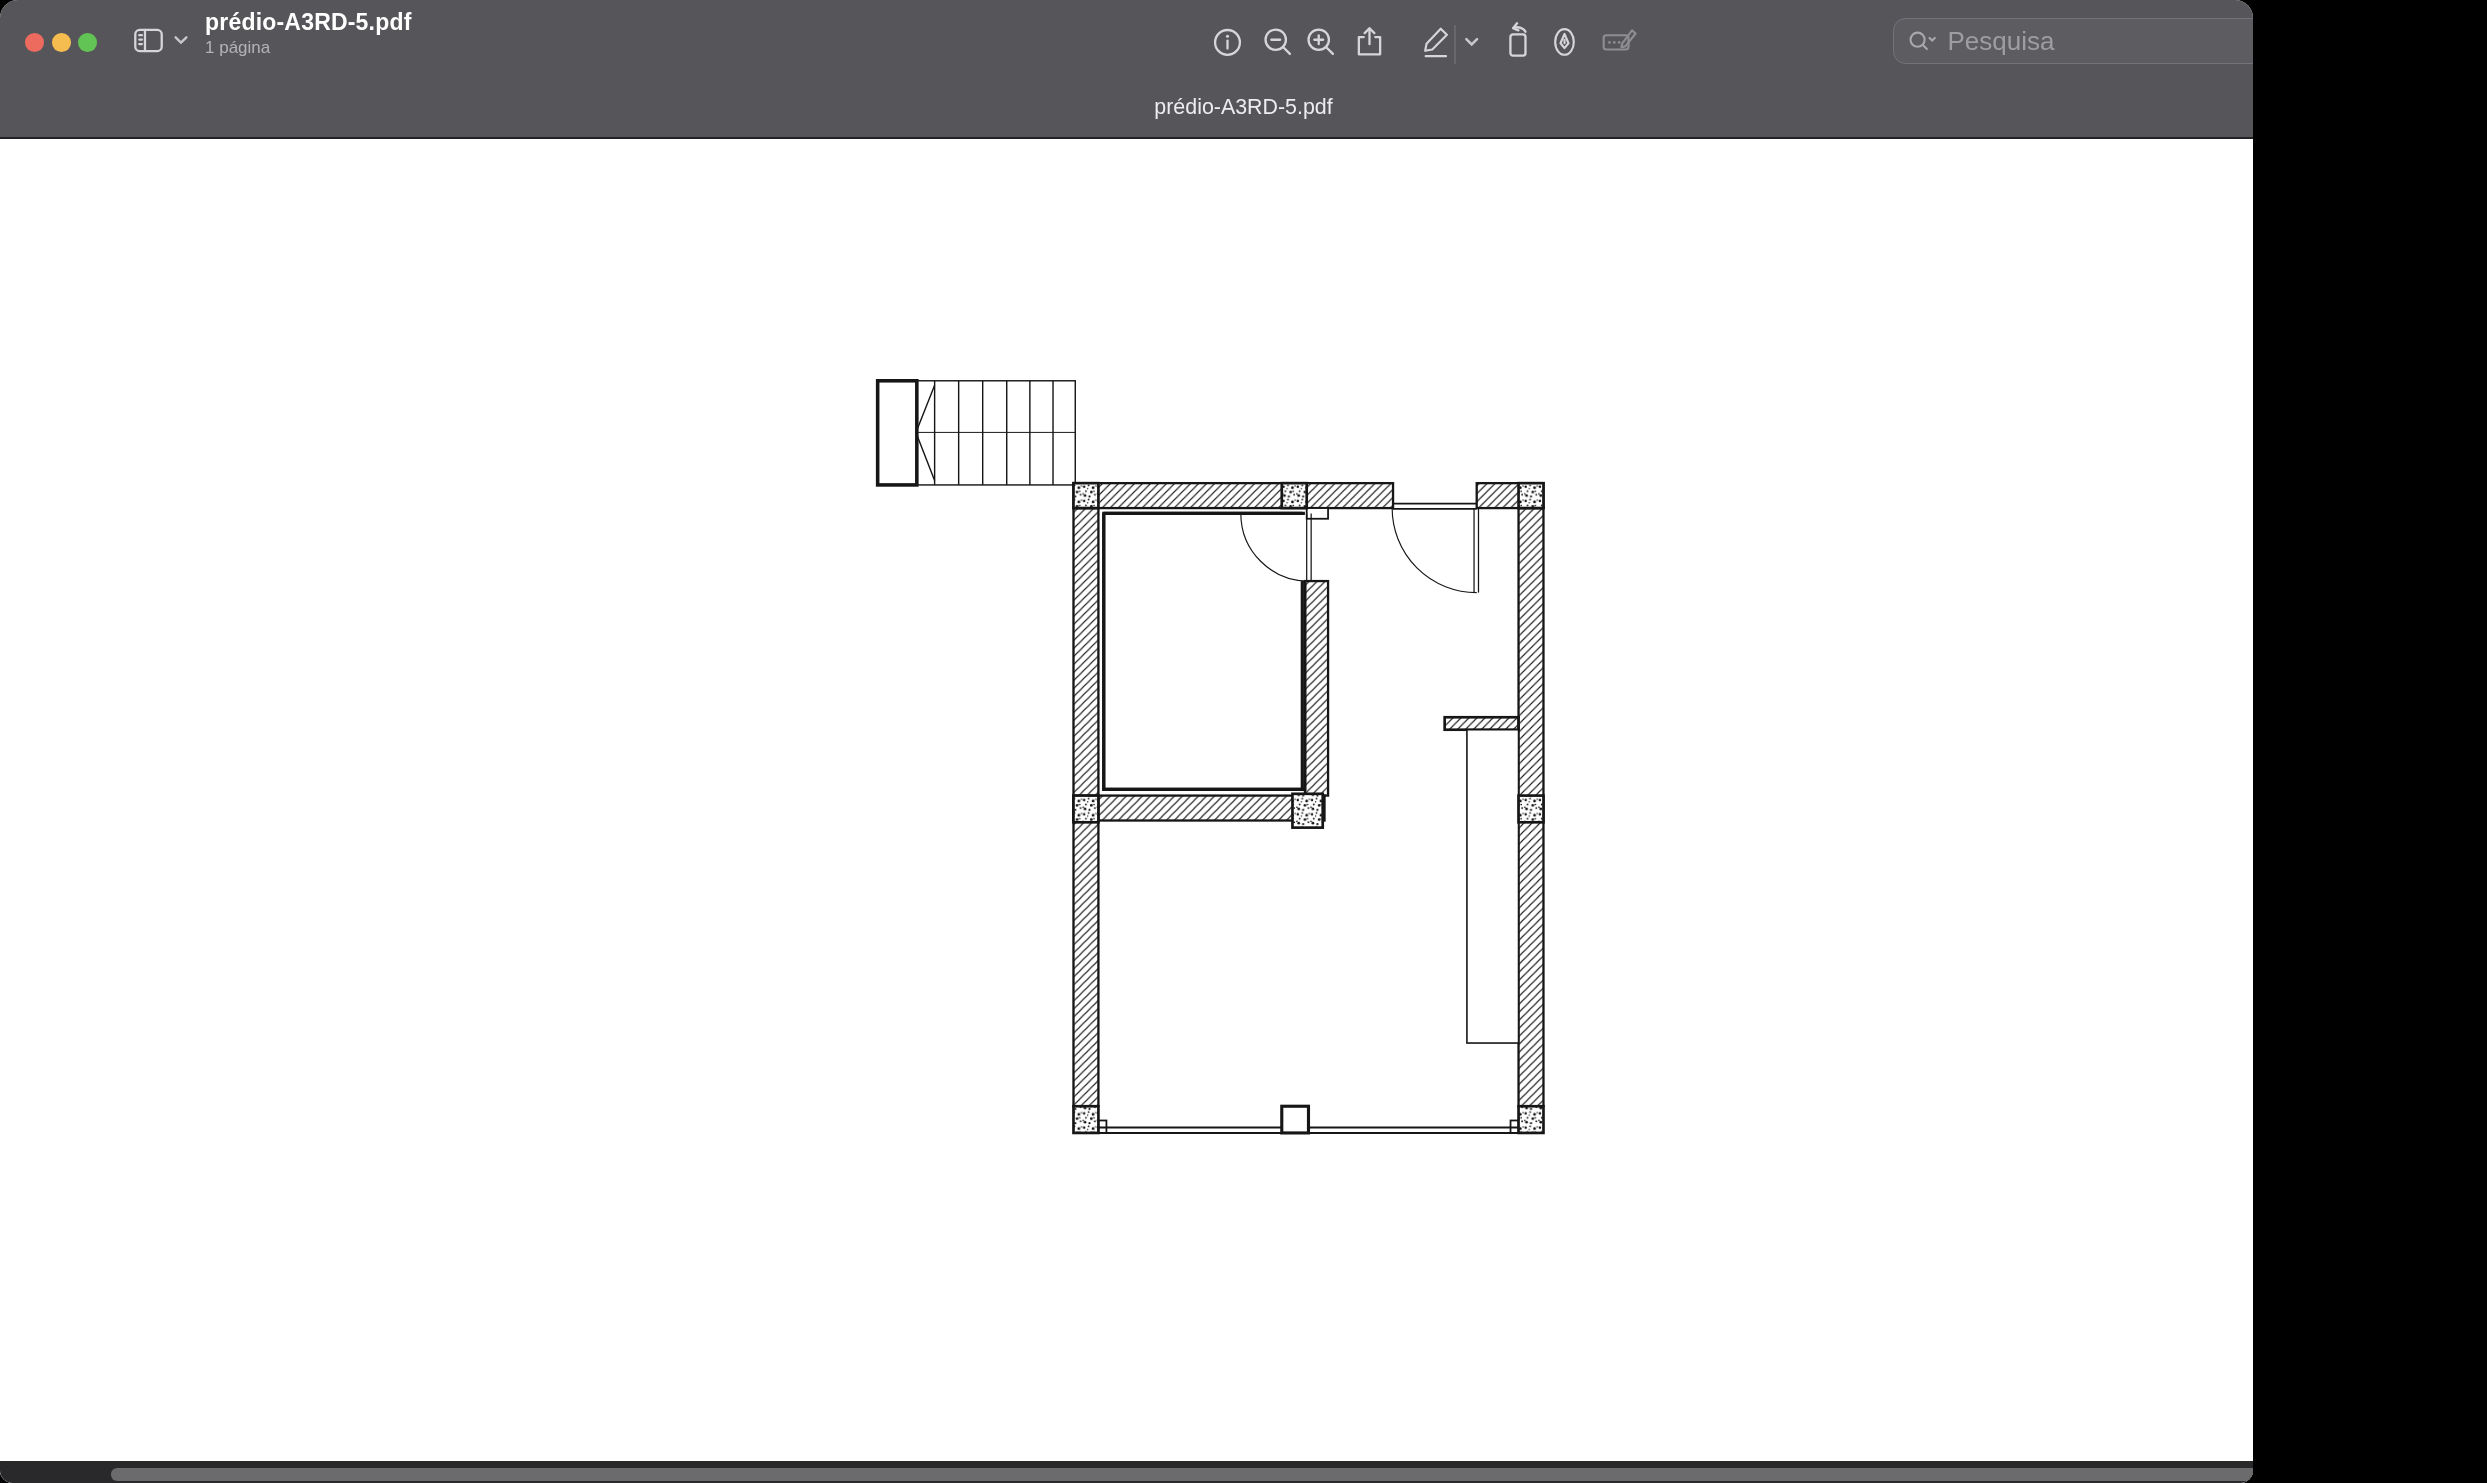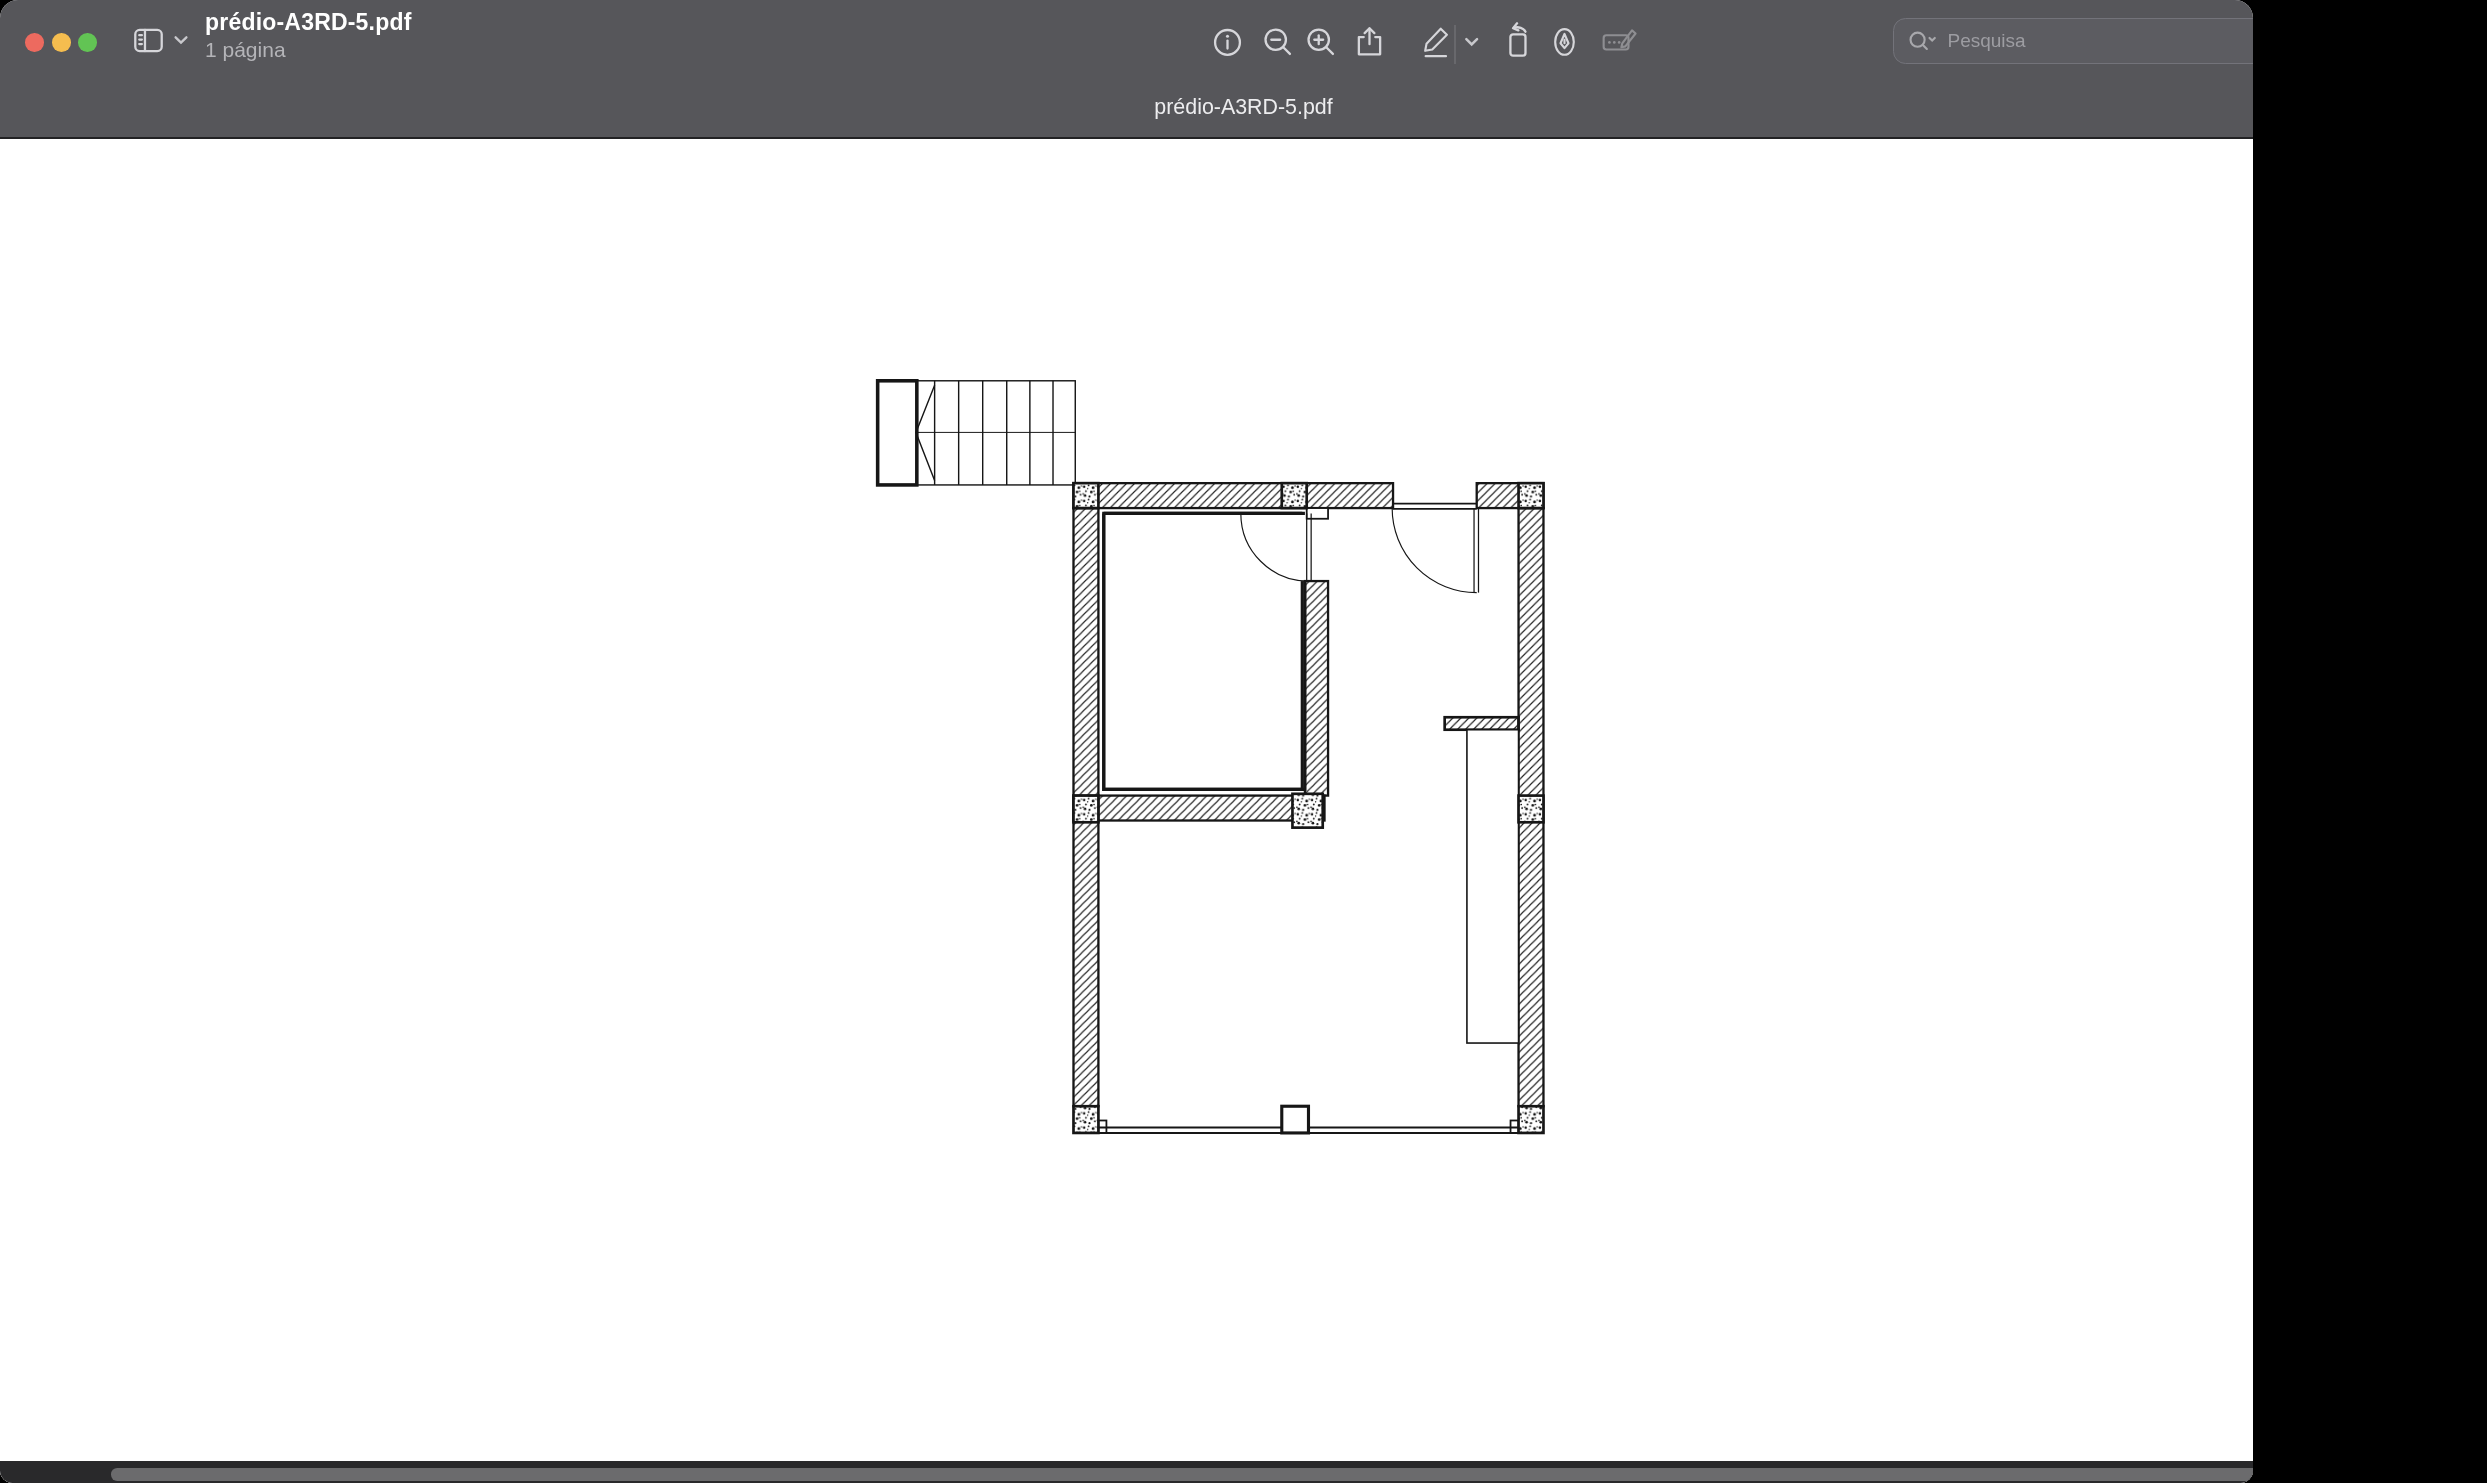--- a/index.html
+++ b/index.html
@@ -15,31 +15,31 @@
     position:absolute;left:0;top:0;width:2487px;height:77px;
     background:#56565a;
   }
   .traffic{position:absolute;top:33px;width:18.7px;height:18.7px;border-radius:50%;}
   .t-close{left:25px;background:#ED6A5F;}
   .t-min{left:52px;background:#F5BD4F;}
   .t-zoom{left:78px;background:#62C454;}
   .sidebar-btn{position:absolute;left:130px;top:19.6px;width:59px;height:41px;display:flex;align-items:center;gap:5.3px;cursor:default;}
   .title-block{position:absolute;left:205px;top:9px;line-height:1.15;}
   .win-title{font-size:23px;font-weight:bold;color:#ffffff;letter-spacing:0.2px;}
-  .win-subtitle{font-size:21px;color:#b4b4b8;margin-top:2.7px;}
+  .win-subtitle{font-size:17px;color:#b4b4b8;margin-top:2.7px;}
   .tb-btn{position:absolute;top:21.4px;width:41px;height:41px;display:flex;align-items:center;justify-content:center;}
   .tb-sep{position:absolute;top:25px;left:1454px;width:1.8px;height:39px;background:#68686c;}
   .search-field{
     position:absolute;left:1893px;top:18px;width:584px;height:46px;
     border:1.8px solid #73737a;border-radius:12.5px;background:#5c5c61;
     display:flex;align-items:center;padding:0 12.5px;gap:9px;
   }
   .search-field input{
     flex:1;background:transparent;border:none;outline:none;
-    font-size:19px;color:#e8e8ea;font-family:"Liberation Sans",sans-serif;
+    font-size:26px;color:#e8e8ea;font-family:"Liberation Sans",sans-serif;
   }
   .search-field input::placeholder{color:#9d9da2;}
   
   .filebar{
     position:absolute;left:0;top:77px;width:2487px;height:62px;
     background:#56565a;border-bottom:2.7px solid #222224;
     display:flex;align-items:center;justify-content:center;
   }
   .filebar-title{font-size:21.4px;color:#ededef;}
   

